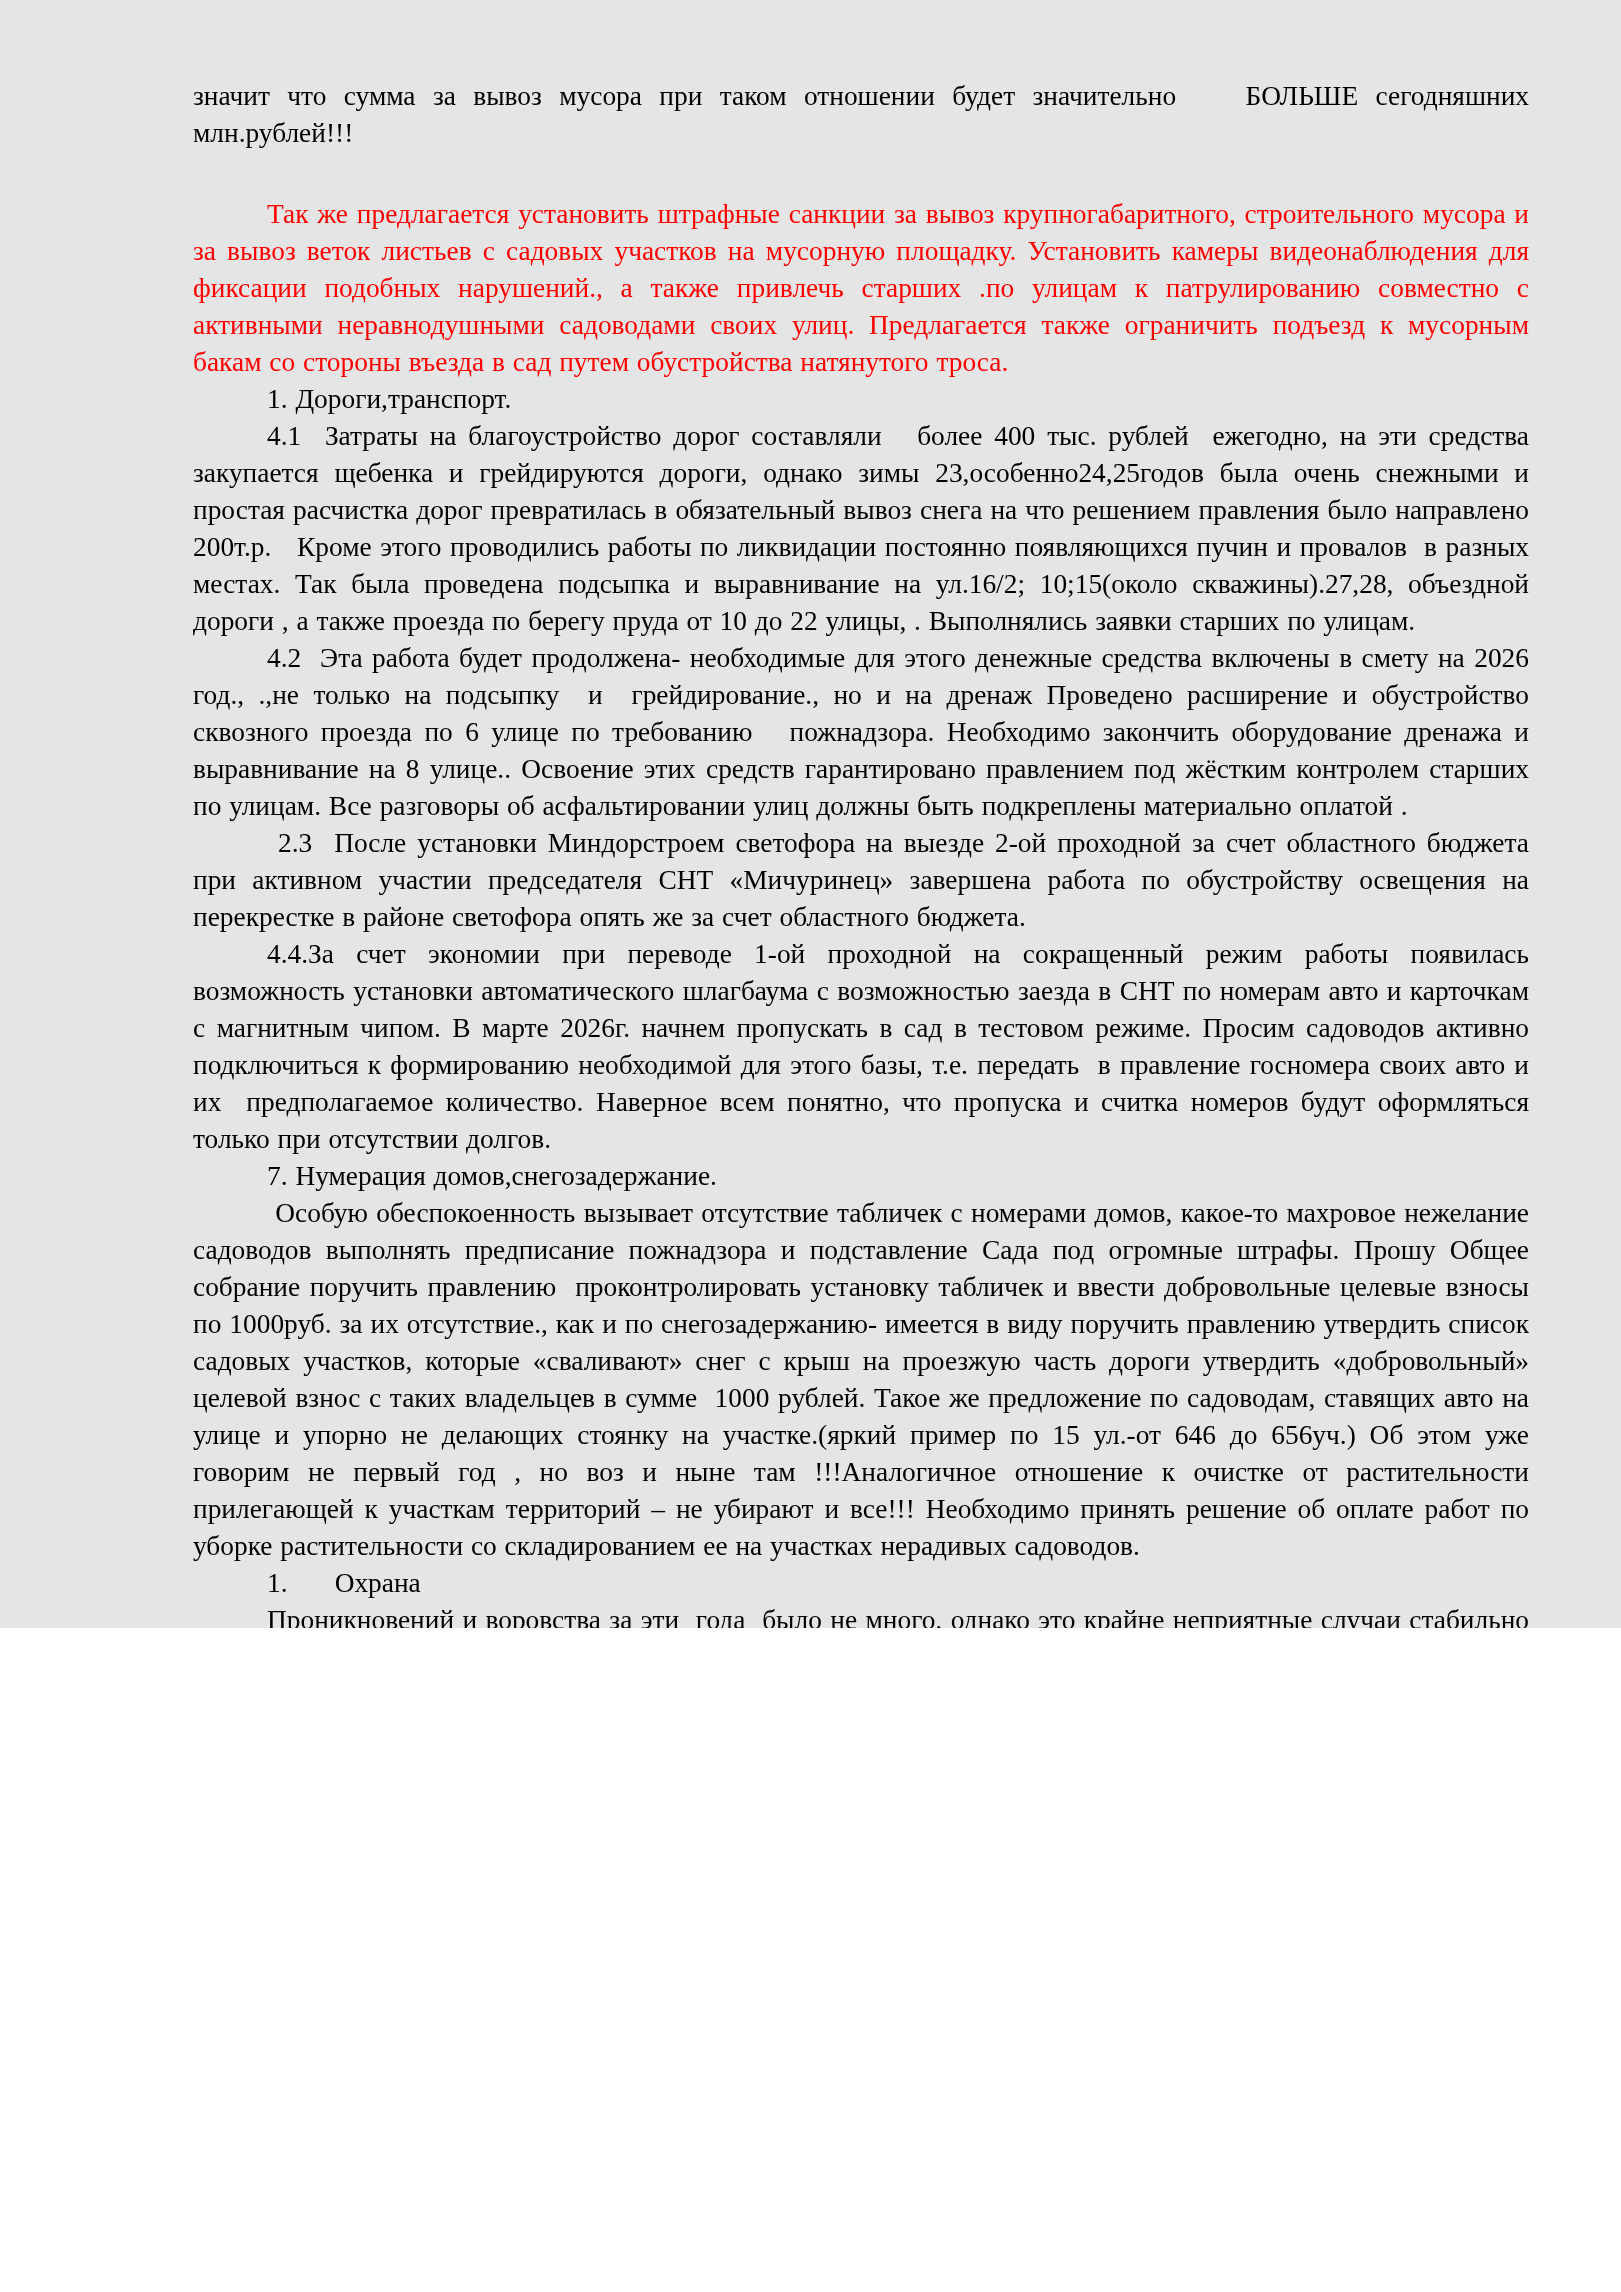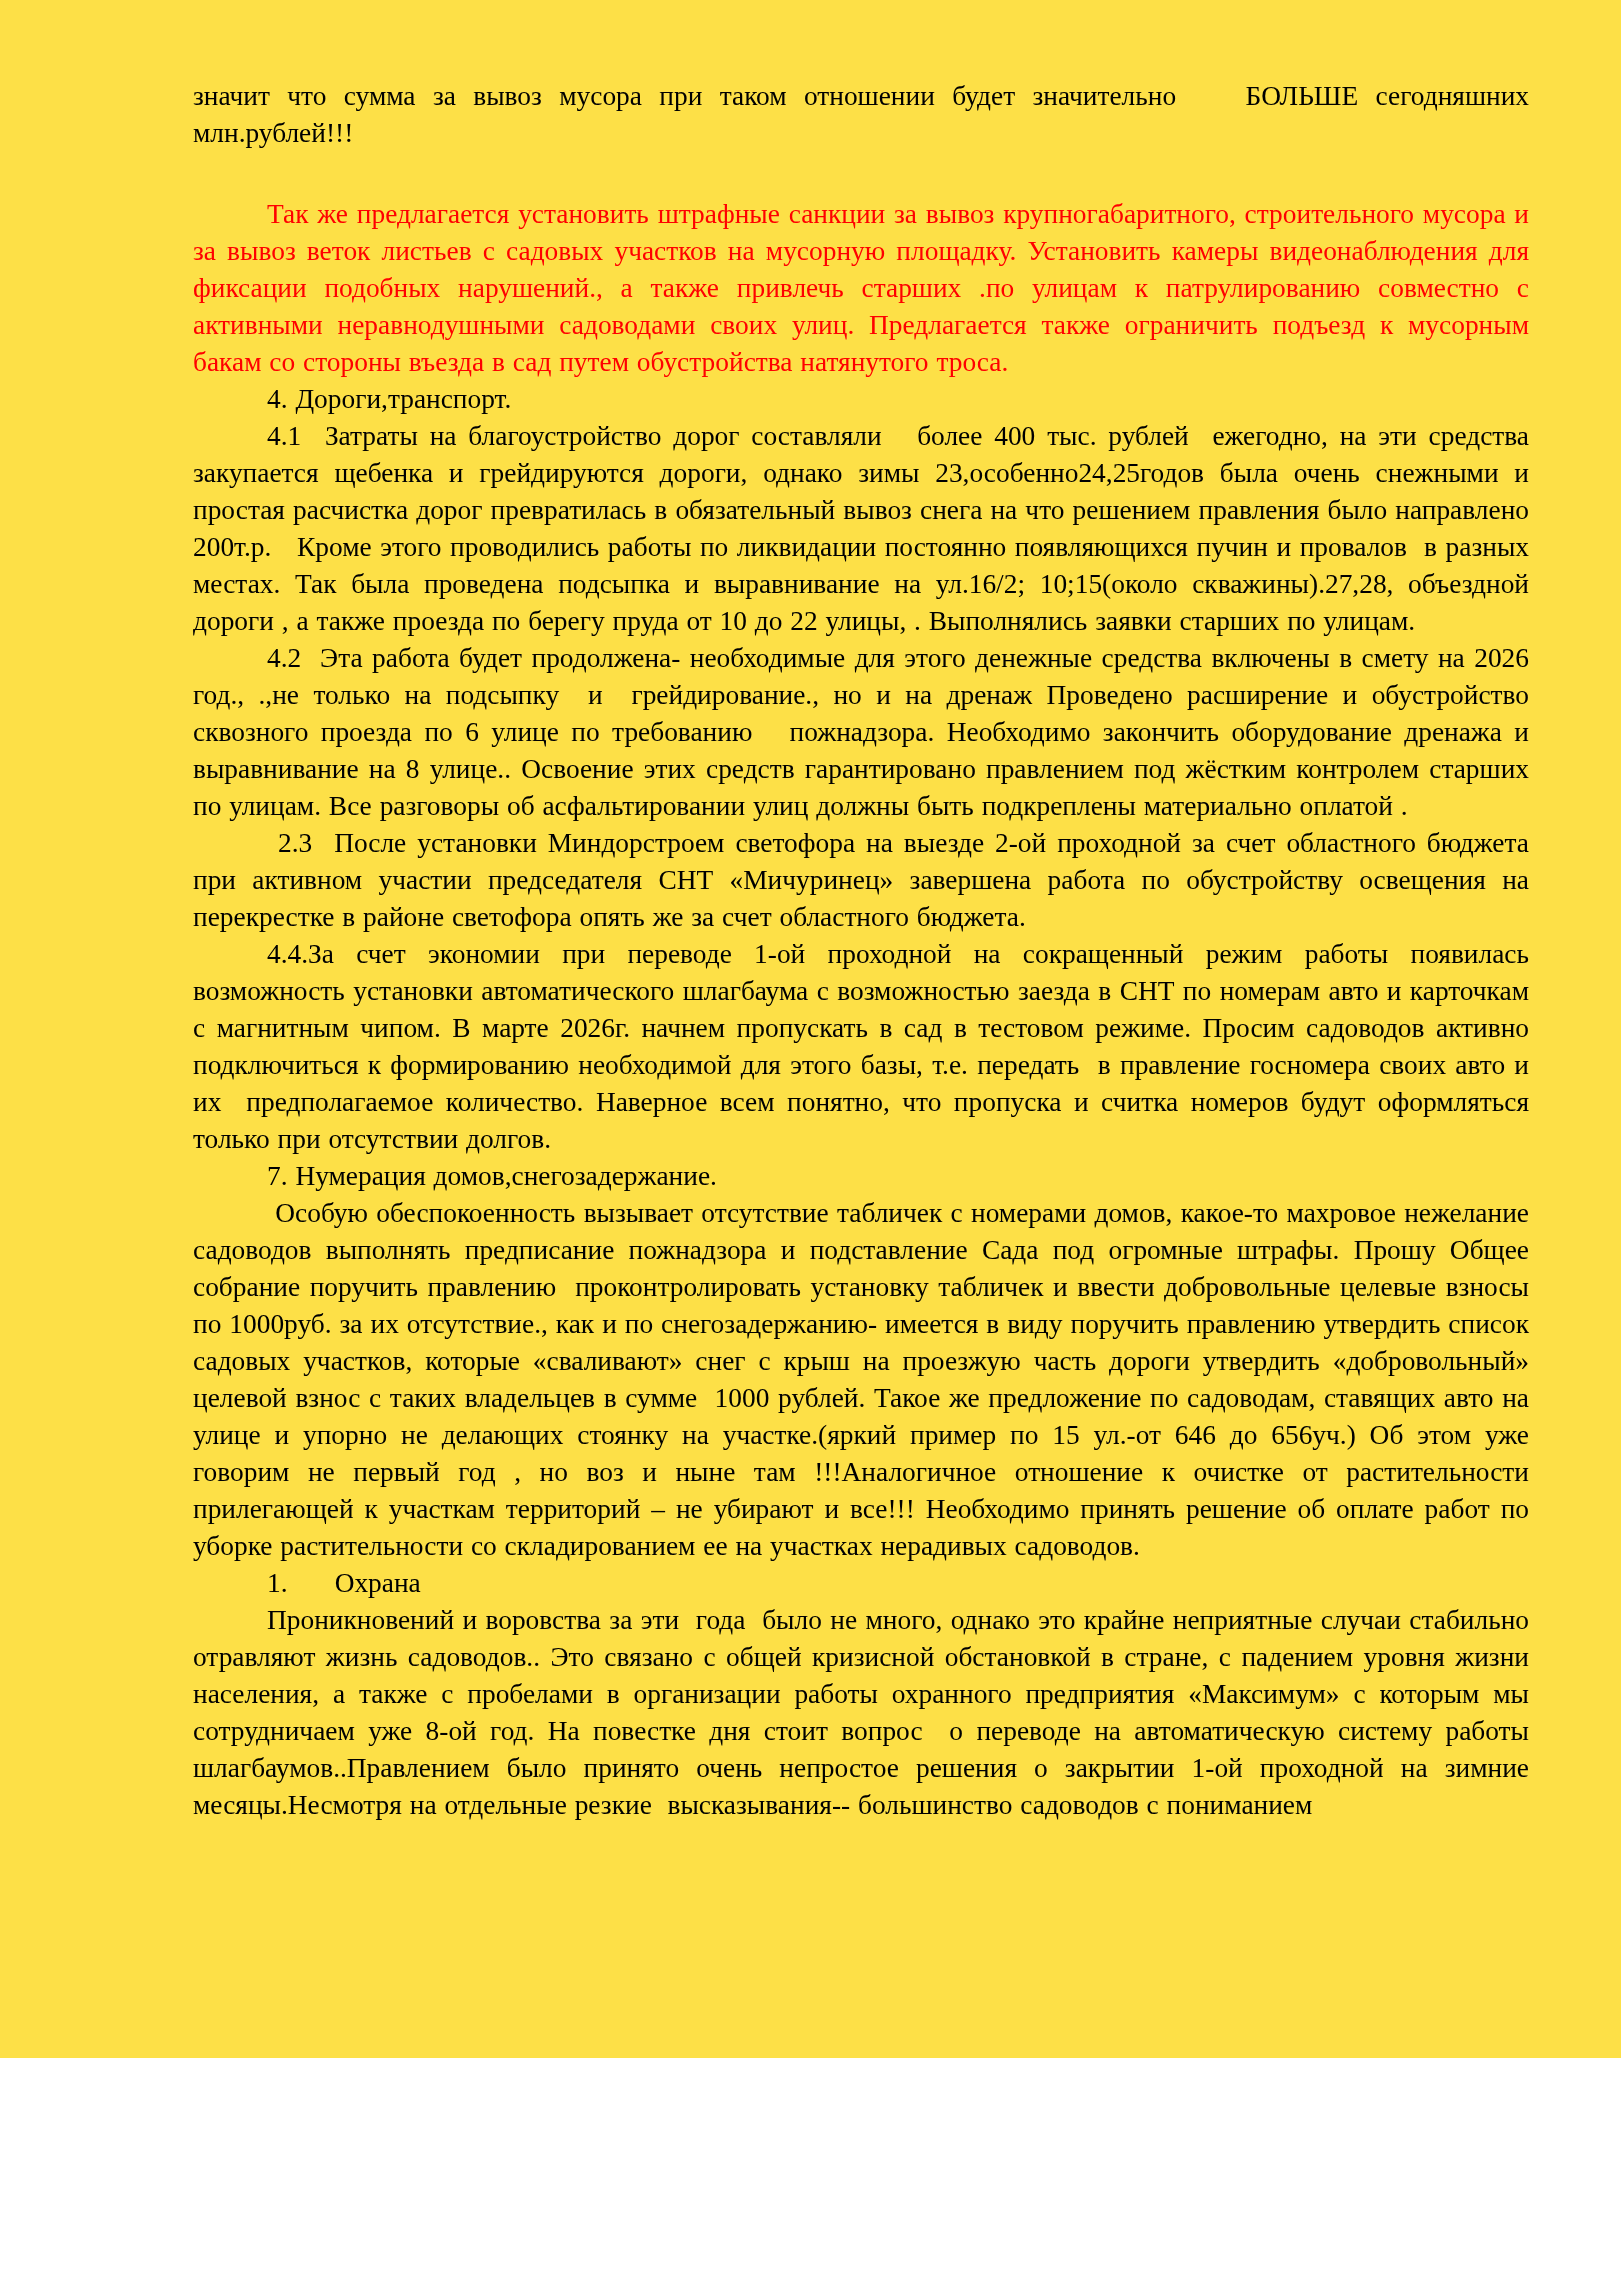--- a/index.html
+++ b/index.html
@@ -3,22 +3,22 @@
 <meta charset="utf-8">
 <style>
   html, body {
     margin: 0;
     padding: 0;
     background: #ffffff;
   }
   .page {
     position: relative;
     width: 1621px;
-    height: 2058px;
-    background: #fde047;
+    height: 1628px;
+    background: #e5e5e5;
     font-family: "Liberation Serif", "DejaVu Serif", serif;
     color: #000000;
     overflow: hidden;
   }
   .content {
     position: absolute;
     left: 193px;
     top: 78px;
     width: 1336px;
   }
@@ -46,21 +46,21 @@
     line-height: 37px;
   }
 </style>
 </head>
 <body>
 
 <div class="page">
   <main class="content">
       <p>значит что сумма за вывоз мусора при таком отношении будет значительно    БОЛЬШЕ сегодняшних  млн.рублей!!!</p>
       <p class="indent red">Так же предлагается установить штрафные санкции за вывоз крупногабаритного, строительного мусора и за вывоз веток листьев с садовых участков на мусорную площадку. Установить камеры видеонаблюдения для фиксации подобных нарушений., а также привлечь старших .по улицам к патрулированию совместно с активными неравнодушными садоводами своих улиц. Предлагается также ограничить подъезд к мусорным бакам со стороны въезда в сад путем обустройства натянутого троса.</p>
-      <p class="indent">4. Дороги,транспорт.</p>
+      <p class="indent">1. Дороги,транспорт.</p>
       <p class="indent">4.1  Затраты на благоустройство дорог составляли   более 400 тыс. рублей  ежегодно, на эти средства закупается щебенка и грейдируются дороги, однако зимы 23,особенно24,25годов была очень снежными и простая расчистка дорог превратилась в обязательный вывоз снега на что решением правления было направлено 200т.р.   Кроме этого проводились работы по ликвидации постоянно появляющихся пучин и провалов  в разных местах. Так была проведена подсыпка и выравнивание на ул.16/2; 10;15(около скважины).27,28, объездной дороги , а также проезда по берегу пруда от 10 до 22 улицы, . Выполнялись заявки старших по улицам.</p>
       <p class="indent">4.2  Эта работа будет продолжена- необходимые для этого денежные средства включены в смету на 2026 год., .,не только на подсыпку  и  грейдирование., но и на дренаж Проведено расширение и обустройство   сквозного проезда по 6 улице по требованию   пожнадзора. Необходимо закончить оборудование дренажа и выравнивание на 8 улице.. Освоение этих средств гарантировано правлением под жёстким контролем старших по улицам. Все разговоры об асфальтировании улиц должны быть подкреплены материально оплатой .</p>
       <p class="indent"> 2.3  После установки Миндорстроем светофора на выезде 2-ой проходной за счет областного бюджета при активном участии председателя СНТ «Мичуринец» завершена работа по обустройству освещения на перекрестке в районе светофора опять же за счет областного бюджета.</p>
       <p class="indent">4.4.За счет экономии при переводе 1-ой проходной на сокращенный режим работы появилась возможность установки автоматического шлагбаума с возможностью заезда в СНТ по номерам авто и карточкам с магнитным чипом. В марте 2026г. начнем пропускать в сад в тестовом режиме. Просим садоводов активно подключиться к формированию необходимой для этого базы, т.е. передать  в правление госномера своих авто и их  предполагаемое количество. Наверное всем понятно, что пропуска и считка номеров будут оформляться только при отсутствии долгов.</p>
       <p class="indent">7. Нумерация домов,снегозадержание.</p>
       <p class="indent"> Особую обеспокоенность вызывает отсутствие табличек с номерами домов, какое-то махровое нежелание садоводов выполнять предписание пожнадзора и подставление Сада под огромные штрафы. Прошу Общее собрание поручить правлению  проконтролировать установку табличек и ввести добровольные целевые взносы по 1000руб. за их отсутствие., как и по снегозадержанию- имеется в виду поручить правлению утвердить список садовых участков, которые «сваливают» снег с крыш на проезжую часть дороги утвердить «добровольный» целевой взнос с таких владельцев в сумме  1000 рублей. Такое же предложение по садоводам, ставящих авто на улице и упорно не делающих стоянку на участке.(яркий пример по 15 ул.-от 646 до 656уч.) Об этом уже говорим не первый год , но воз и ныне там !!!Аналогичное отношение к очистке от растительности прилегающей к участкам территорий – не убирают и все!!! Необходимо принять решение об оплате работ по уборке растительности со складированием ее на участках нерадивых садоводов.</p>
       <p class="indent">1.      Охрана</p>
       <p class="indent">Проникновений и воровства за эти  года  было не много, однако это крайне неприятные случаи стабильно отравляют жизнь садоводов.. Это связано с общей кризисной обстановкой в стране, с падением уровня жизни населения, а также с пробелами в организации работы охранного предприятия «Максимум» с которым мы сотрудничаем уже 8-ой год. На повестке дня стоит вопрос  о переводе на автоматическую систему работы шлагбаумов..Правлением было принято очень непростое решения о закрытии 1-ой проходной на зимние месяцы.Несмотря на отдельные резкие  высказывания-- большинство садоводов с пониманием</p>
     </main>
   <div class="page-number">2</div>

